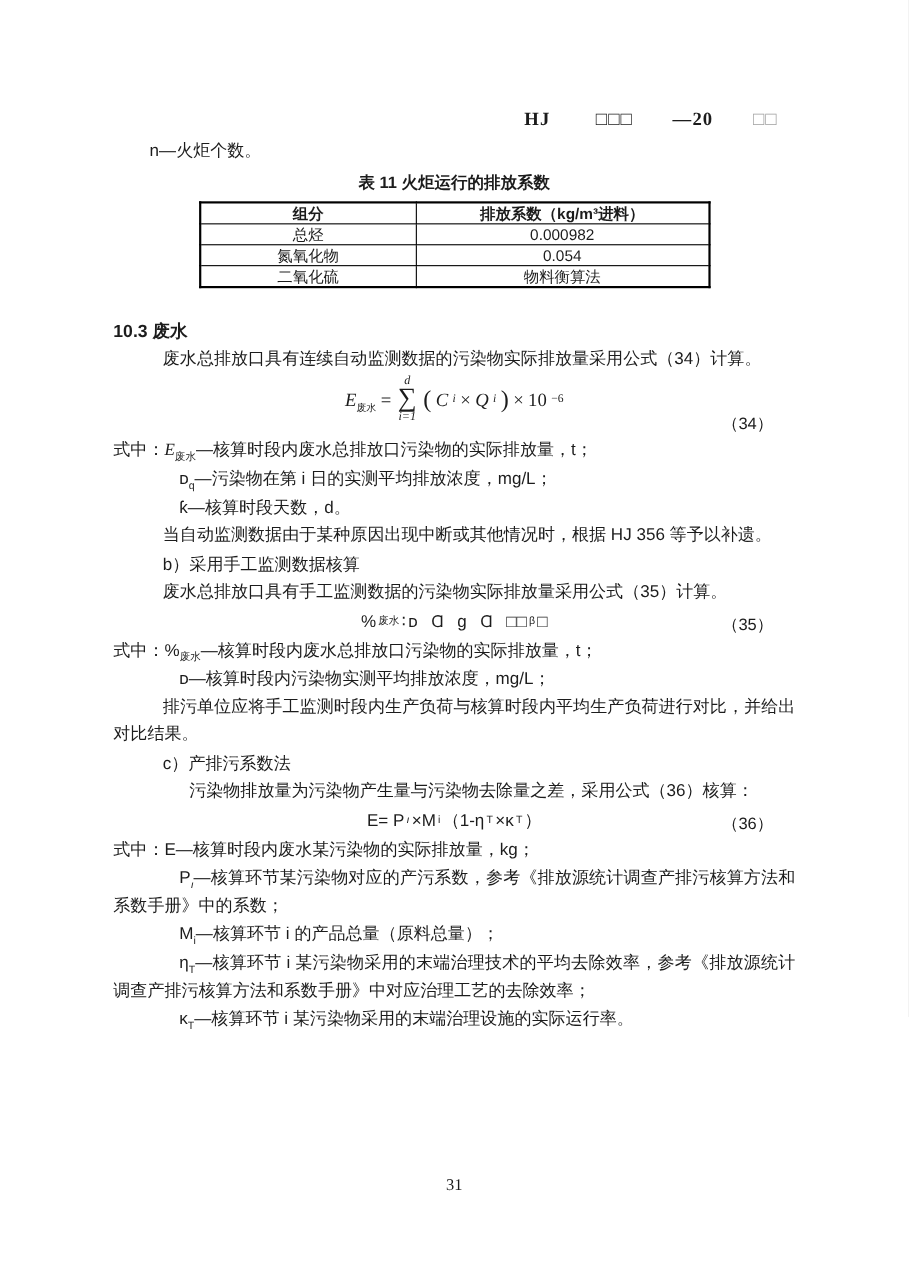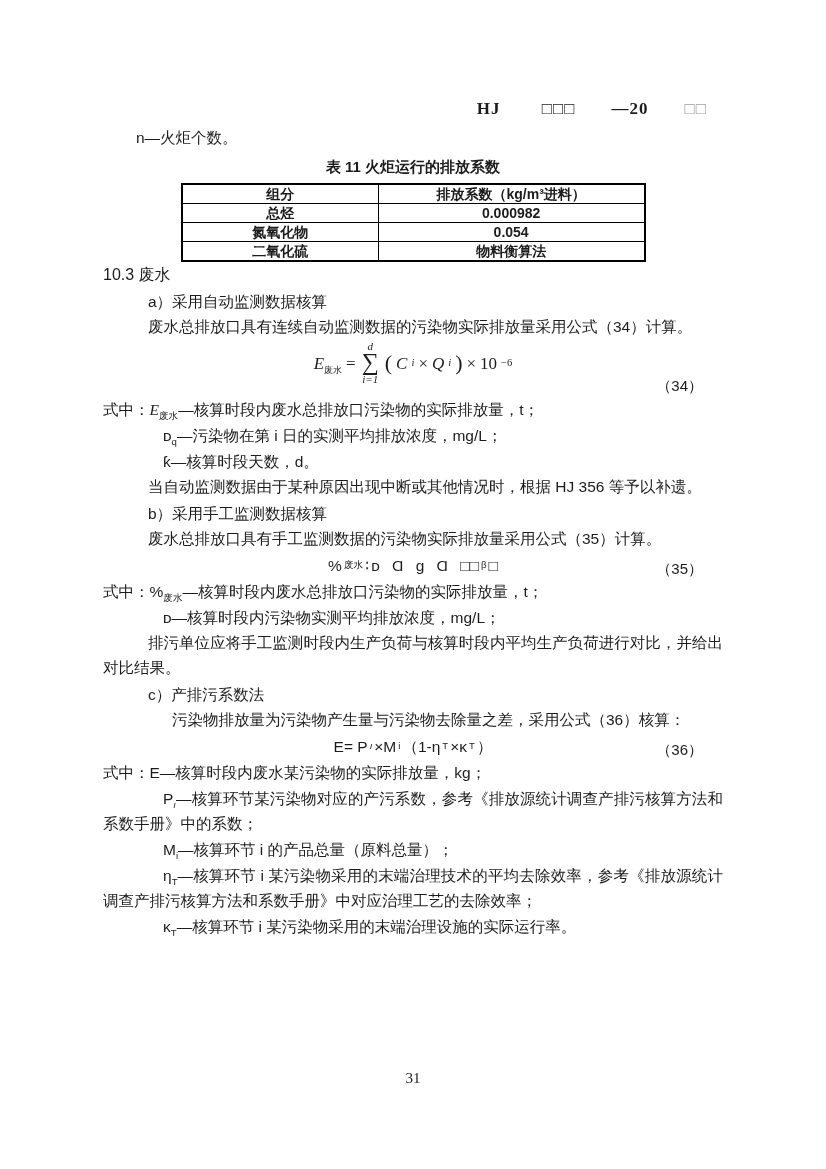--- a/index.html
+++ b/index.html
@@ -21,24 +21,24 @@
   .light{color:#a0a0a0;}
   .wsp{word-spacing:8px;text-align:center;}
   sub{font-size:0.62em;line-height:0;}
   sup{font-size:0.62em;line-height:0;}
   .doc-header{margin-top:96px;text-align:right;padding-right:16px;
     font-size:17px;font-weight:bold;font-family:"Liberation Serif","DejaVu Serif",serif;letter-spacing:1px;}
   .lead{margin-top:4px;text-indent:33px;}
   .tbl-caption{margin-top:4px;text-align:center;font-weight:bold;font-size:15px;}
   table.emission{margin:4px auto 0;width:465px;border-collapse:collapse;
     border:2px solid #000;font-size:14px;text-align:center;}
-  table.emission th,table.emission td{border:1px solid #000;padding:0 4px;height:18px;font-weight:bold;line-height:18px;}
+  table.emission th,table.emission td{border:1px solid #000;padding:0 4px;height:18px;font-weight:normal;line-height:18px;}
   table.emission th{font-weight:bold;}
   table.emission .col-comp{width:42.5%;}
-  .h103{font-weight:normal;font-size:16px;}
+  .h103{margin-top:27px;font-weight:bold;font-size:16px;}
   .para{text-align:justify;}
   .ind{text-indent:45px;}
   .ind2{text-indent:69px;}
   .item-label{text-indent:45px;margin-top:2px;}
   .where{margin-top:1px;text-align:justify;}
   .def{text-indent:60px;text-align:justify;margin-top:1px;}
   .f-block{position:relative;height:54px;margin:2px 0 2px;}
   .f-line{display:flex;align-items:center;justify-content:center;gap:4px;height:44px;
     font-family:"Liberation Serif","DejaVu Serif",serif;font-size:17px;line-height:1;}
   .f-lhs sub{font-size:9px;}
@@ -84,21 +84,20 @@
           </tr>
           <tr>
             <td>二氧化硫</td>
             <td>物料衡算法</td>
           </tr>
         </tbody>
     </table>
 
     <div class="h103">10.3 废水</div>
 
-    <div class="item-label">a）采用自动监测数据核算</div>
     <div class="para ind">废水总排放口具有连续自动监测数据的污染物实际排放量采用公式（34）计算。</div>
 
     <div class="f-block">
       <div class="f-line">
         <span class="f-lhs"><span class="it">E</span><sub>废水</sub></span>
         <span>=</span>
         <span class="sigma">
           <span class="s-top it">d</span>
           <span class="s-sym">∑</span>
           <span class="s-bot it">i=1</span>

